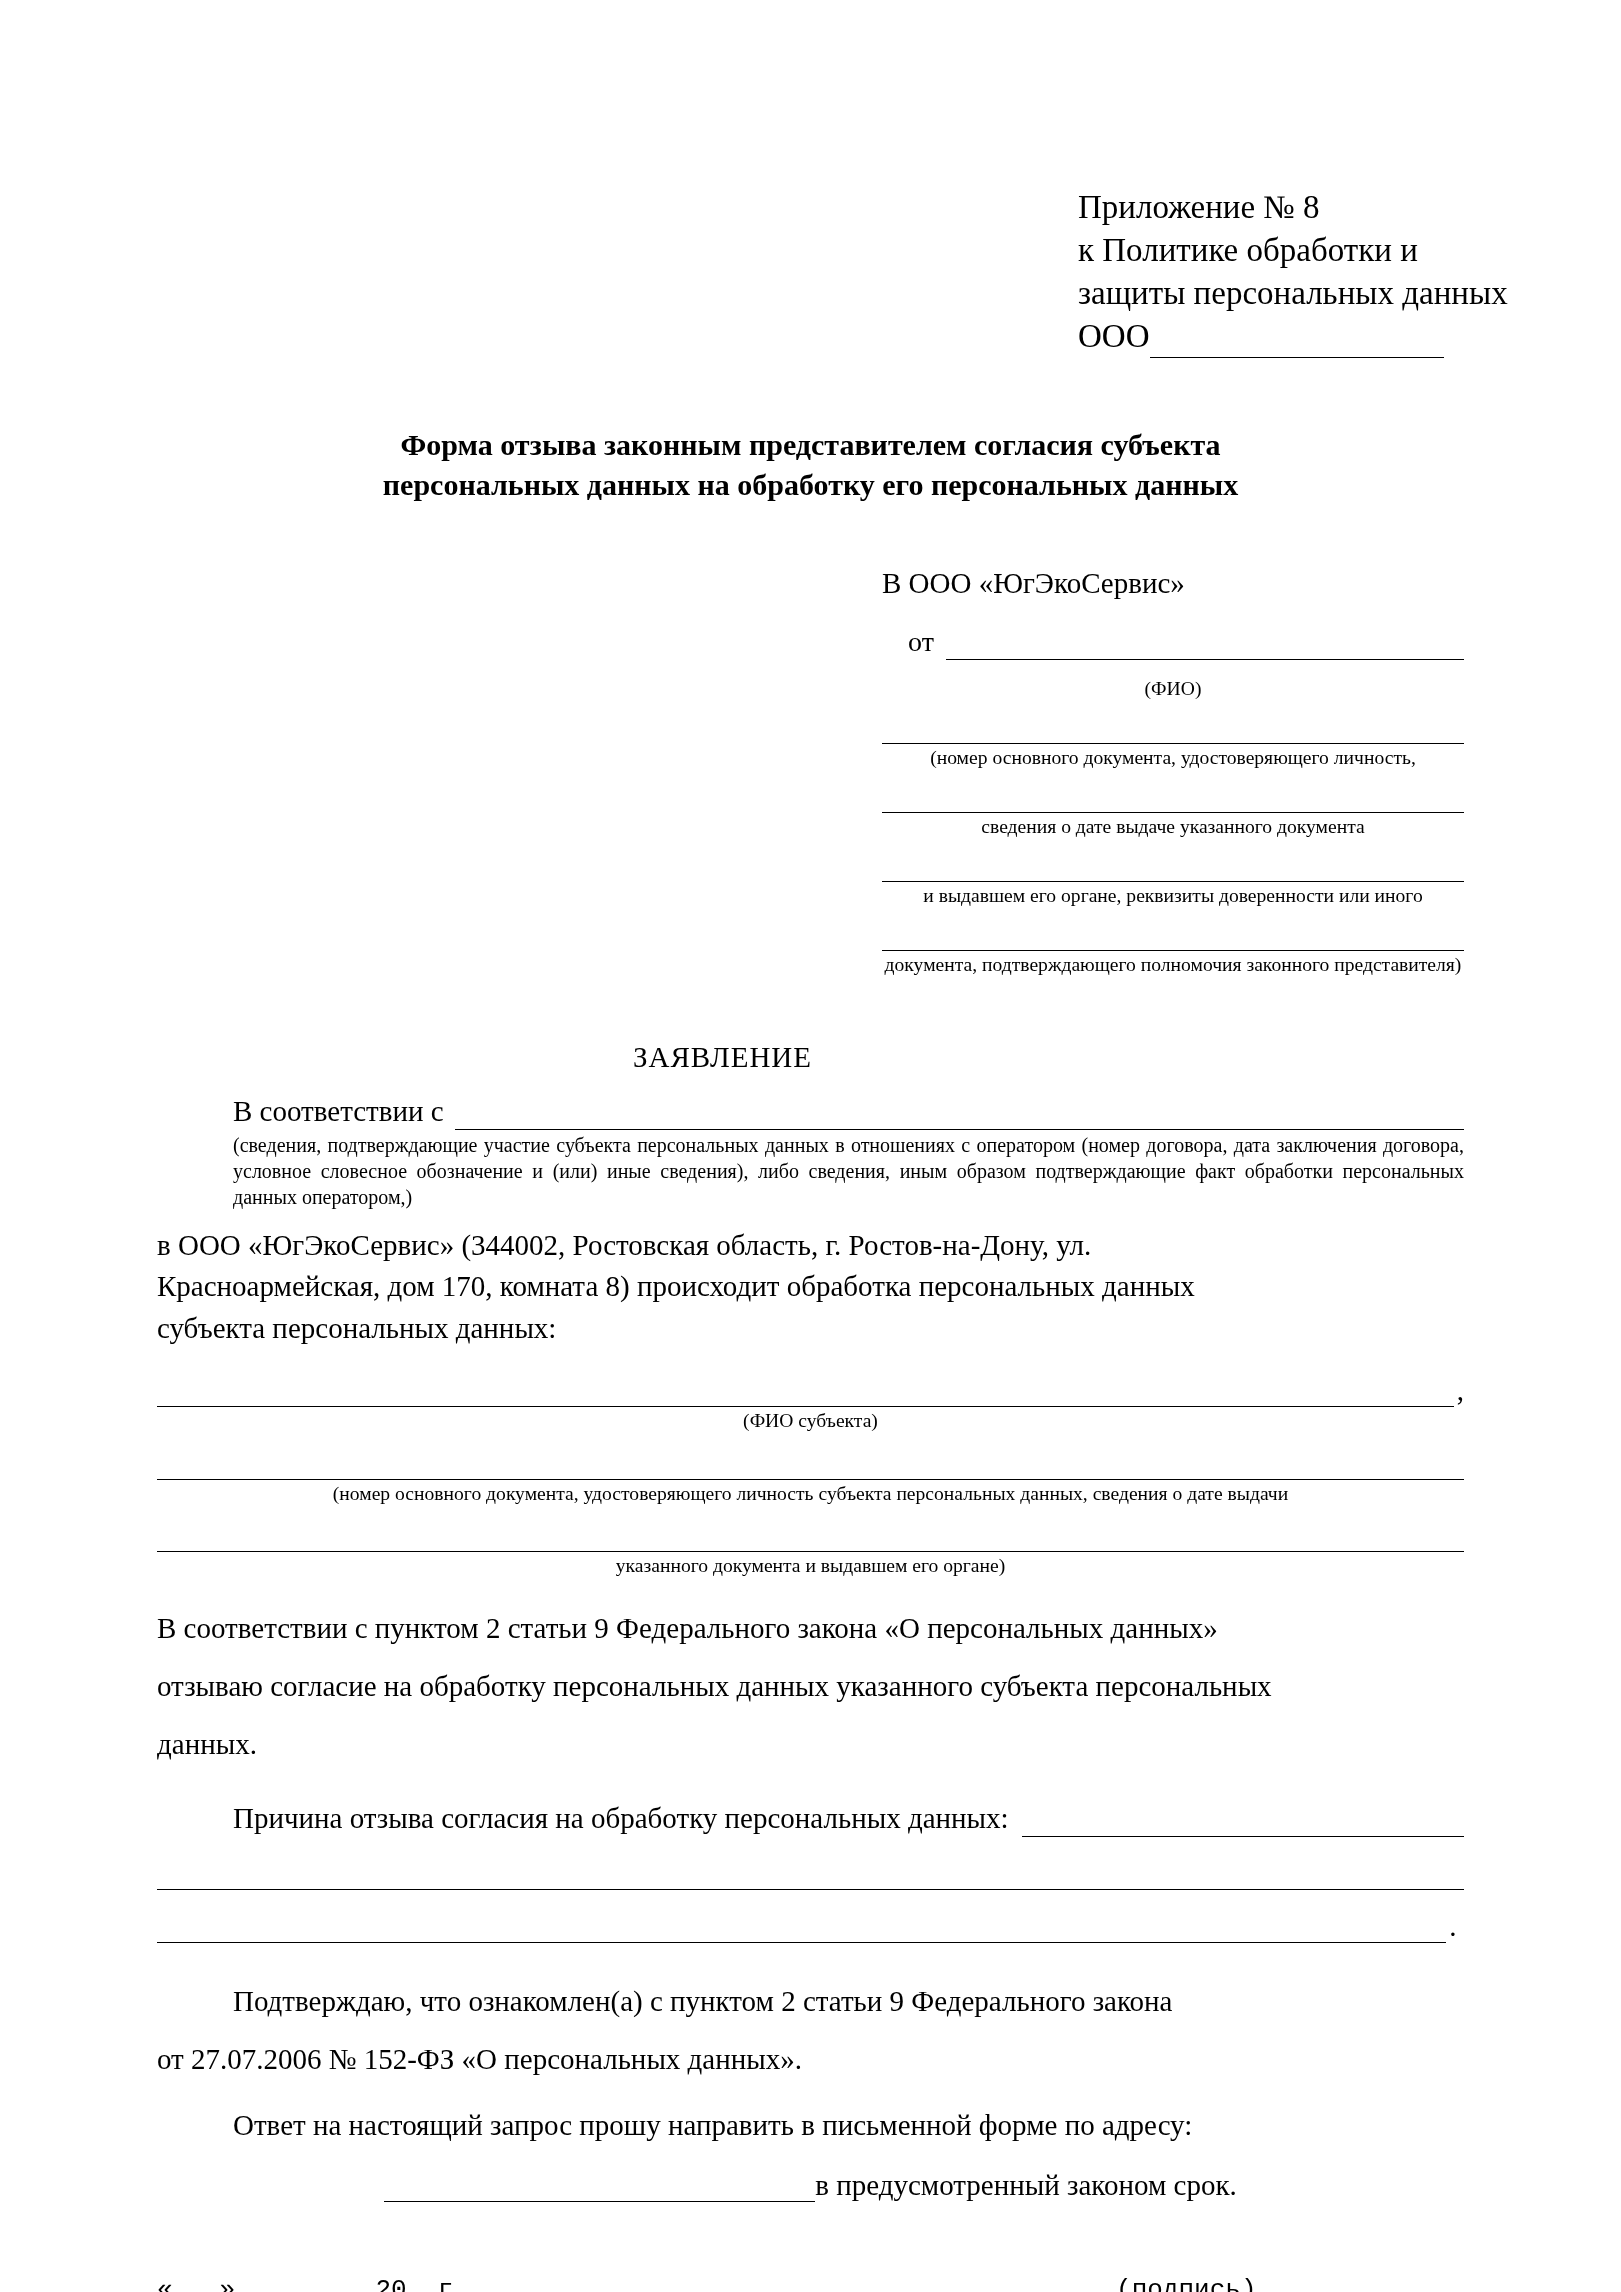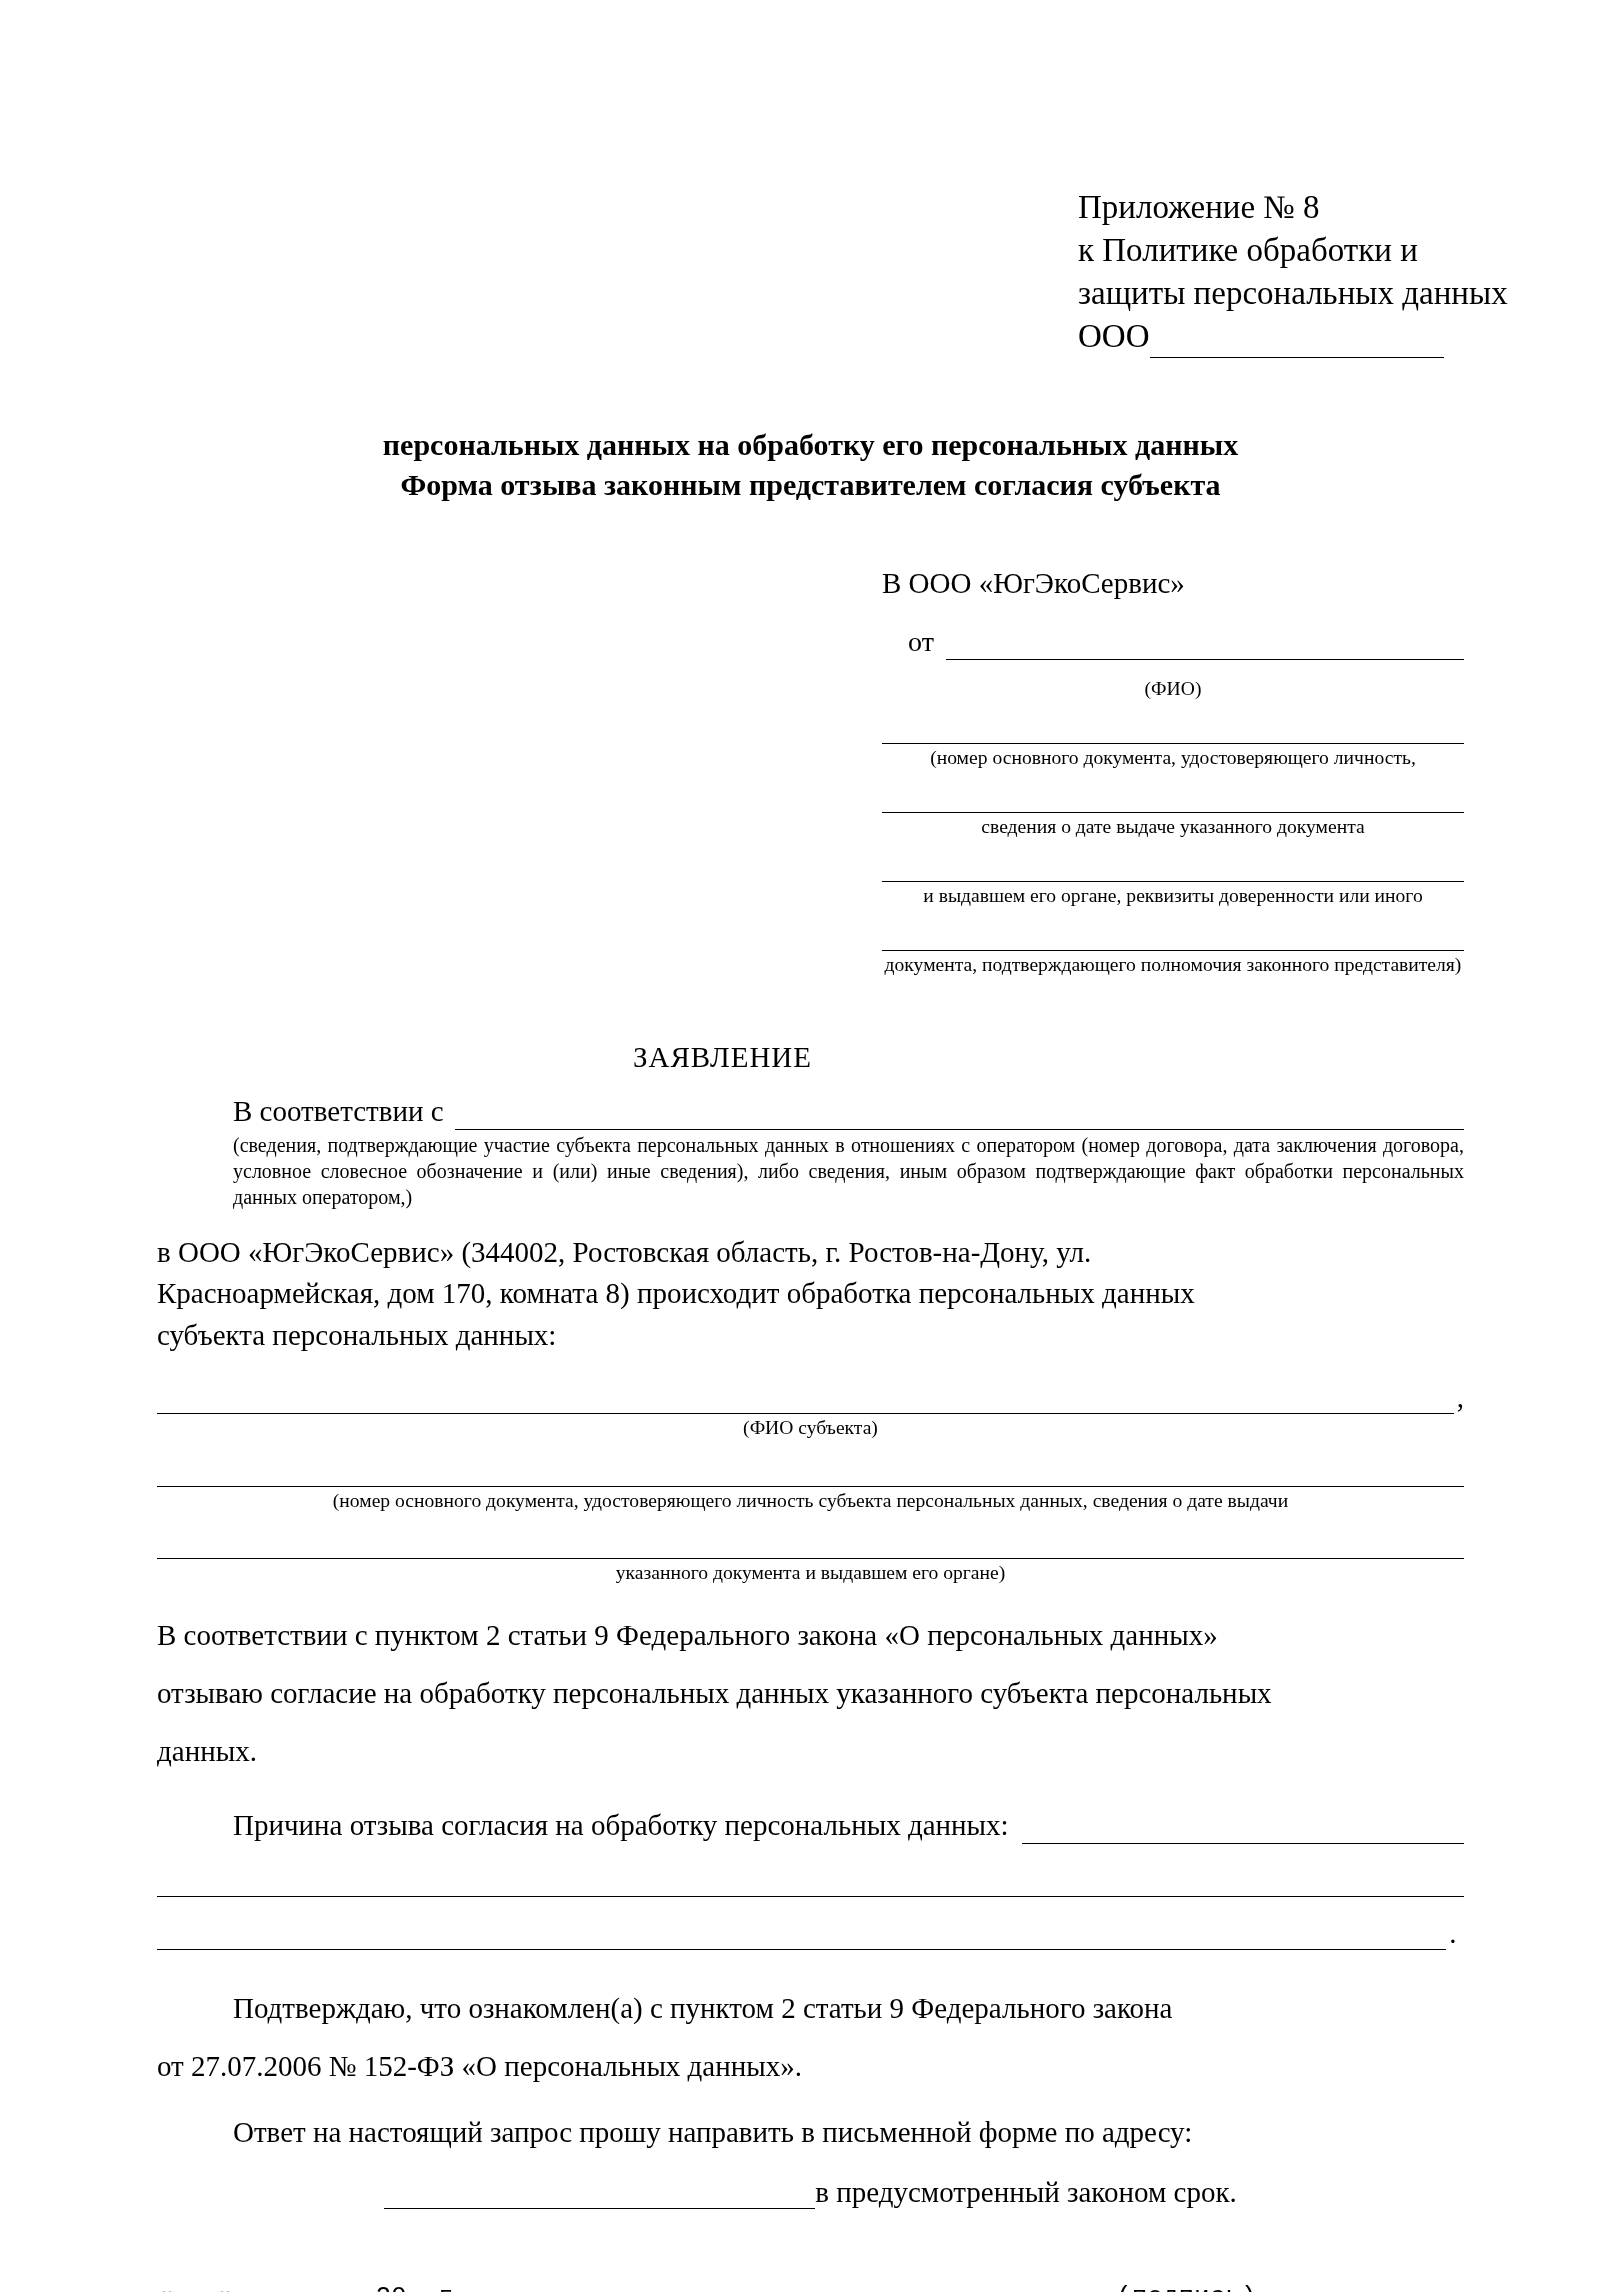--- a/index.html
+++ b/index.html
@@ -115,21 +115,21 @@
 
   .small {
     font-size: 20px;
     line-height: 1.30;
     text-align: justify;
   }
 
   .body-text {
     font-size: 29px;
     line-height: 1.42;
-    margin-top: 22px;
+    margin-top: 15px;
   }
 
   .full-line {
     border-bottom: 1.8px solid #000;
     height: 29px;
     width: 100%;
   }
   .line-with-comma {
     display: flex;
     align-items: flex-end;
@@ -179,22 +179,22 @@
   <div class="header-block">
     <div class="hline">Приложение № 8</div>
     <div class="hline">к Политике обработки и</div>
     <div class="hline">защиты персональных данных</div>
     <div class="org-line">
       <span>ООО</span><span class="ul-fill" style="width:294px;"></span>
     </div>
   </div>
 
   <div class="doc-title">
+    <div>Форма отзыва законным представителем согласия субъекта</div>
     <div>персональных данных на обработку его персональных данных</div>
-    <div>Форма отзыва законным представителем согласия субъекта</div>
   </div>
 
   <div class="addressee">
     <div class="to-org">В ООО «ЮгЭкоСервис»</div>
 
     <div class="row-from">
       <span class="lbl">от</span>
       <span class="line"></span>
     </div>
     <div class="fieldrow">

